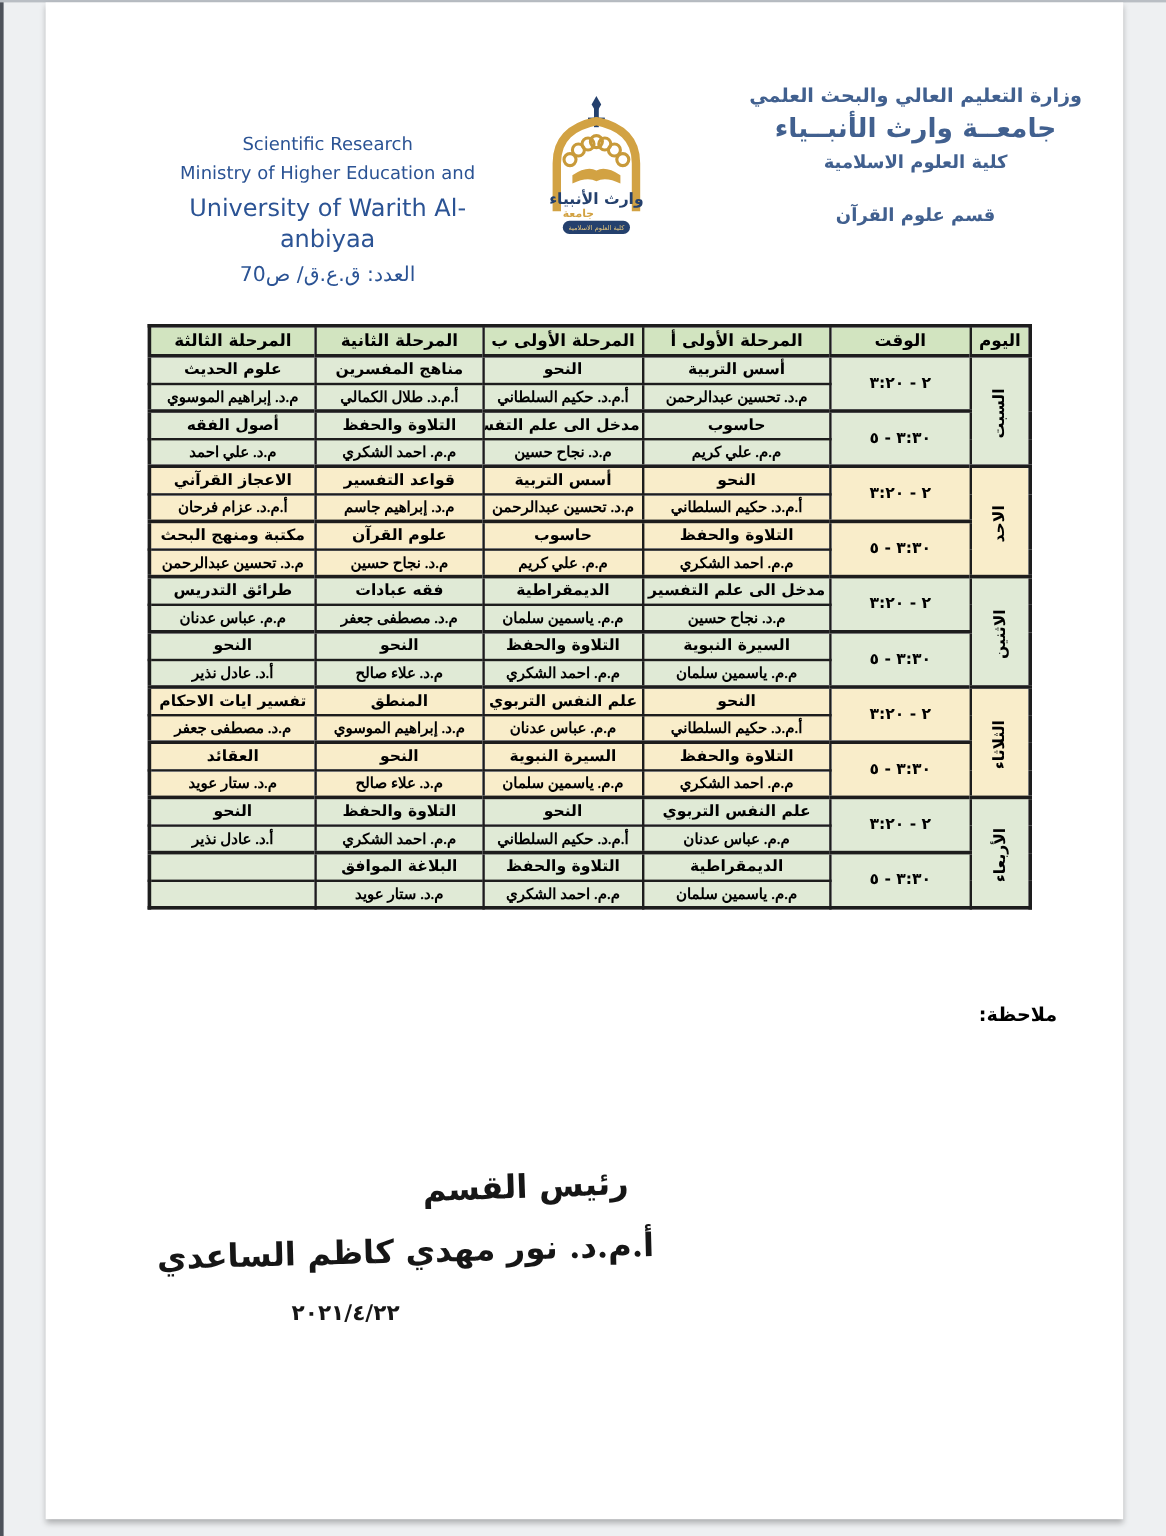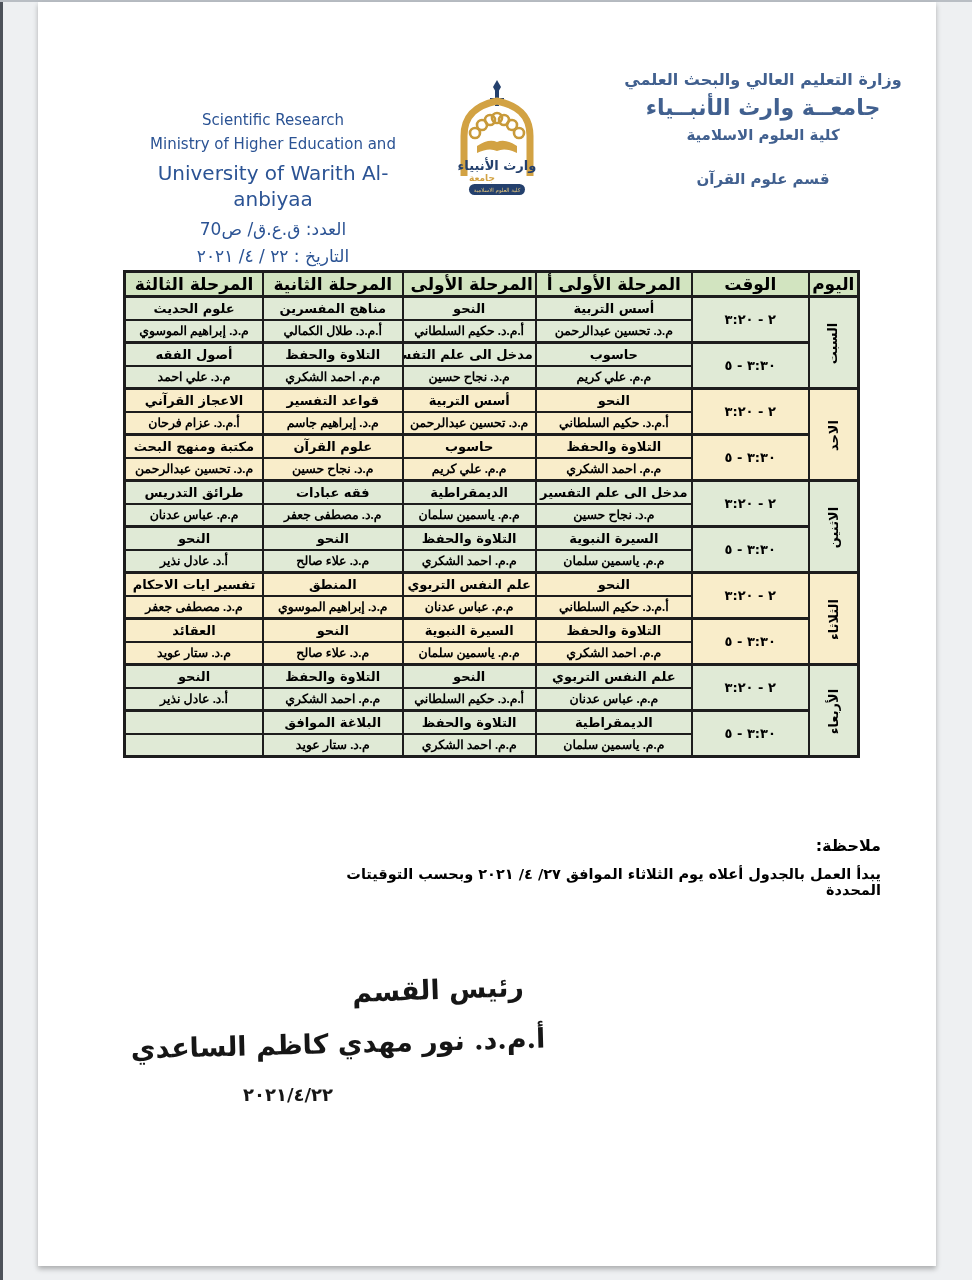--- a/index.html
+++ b/index.html
@@ -42,21 +42,21 @@
     position:absolute; top:268px; left:85px;
     direction:rtl; border-collapse:collapse; table-layout:fixed; width:737px;
     border:3px solid var(--border);
   }
   .schedule th, .schedule td {
     border:2px solid var(--border);
     text-align:center; vertical-align:middle;
     padding:1px 2px; color:#000;
     overflow:hidden; white-space:nowrap;
   }
-  .schedule th { background:var(--header-cell); font-size:17px; font-weight:bold; height:25px; }
+  .schedule th { background:var(--header-cell); font-size:14px; font-weight:bold; height:25px; }
   td.subject { font-size:13px; font-weight:bold; height:23px; }
   td.teacher { font-size:12.5px; font-weight:bold; height:23px; border-top-width:1px;font-family:Liberation Serif, serif; }
   td.time    { font-size:13px; font-weight:bold; }
   td.day     { padding:0; }
   td.day span { display:inline-block; transform:rotate(-90deg); white-space:nowrap;
                 font-size:13px; font-weight:bold; }
   tr.tone-green td { background:var(--green-cell); }
   tr.tone-cream td { background:var(--cream-cell); }
   tr.day-start td { border-top:3px solid var(--border); }
   tr.slot-start td { border-top:3px solid var(--border); }
@@ -82,21 +82,20 @@
 <div class="edge-left"></div>
 <div class="edge-top"></div>
 
 <div class="page">
 
   <div class="header-english">
     <div class="he-line">Scientific Research</div>
     <div class="he-line">Ministry of Higher Education and</div>
     <div class="he-univ">University of Warith Al- anbiyaa</div>
     <div class="he-number">العدد: ق.ع.ق/ ص70</div>
-    <div class="he-date">التاريخ : ٢٢ / ٤/ ٢٠٢١</div>
   </div>
 
   <div class="logo">
     <svg viewBox="0 0 130 130" width="130" height="130" aria-hidden="true">
 
       <rect x="63" y="12" width="4" height="16" fill="#24406d"></rect>
       <path d="M65 2 L69 9 L65 16 L61 9 Z" fill="#24406d"></path>
       <rect x="58" y="20" width="14" height="3" fill="#24406d"></rect>
 
       <path d="M32 98 L32 58 C32 36 46 27 65 23 C84 27 98 36 98 58 L98 98" fill="none" stroke="#d2a243" stroke-width="7"></path>
@@ -282,20 +281,19 @@
           <td class="teacher">م.م. ياسمين سلمان</td>
           <td class="teacher">م.م. احمد الشكري</td>
           <td class="teacher">م.د. ستار عويد</td>
           <td class="teacher"></td>
         </tr>
       </tbody>
   </table>
 
   <div class="note-block">
     <div class="note-heading">ملاحظة:</div>
-    <div class="note-body">يبدأ العمل بالجدول أعلاه يوم الثلاثاء الموافق ٢٧/ ٤/ ٢٠٢١ وبحسب التوقيتات المحددة</div>
   </div>
 
   <div class="sig-role">رئيس القسم</div>
   <div class="sig-name">أ.م.د. نور مهدي كاظم الساعدي</div>
   <div class="sig-date">٢٠٢١/٤/٢٢</div>
 
 </div>
 
 </body></html>

